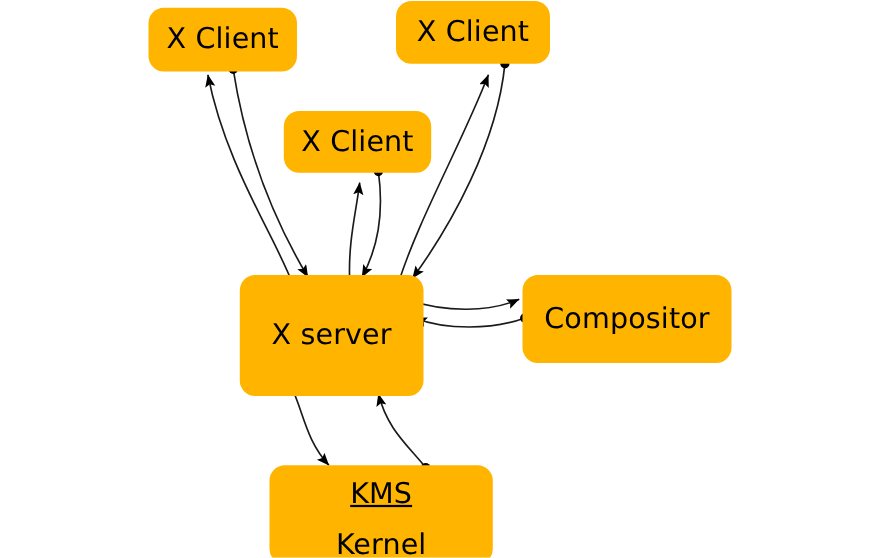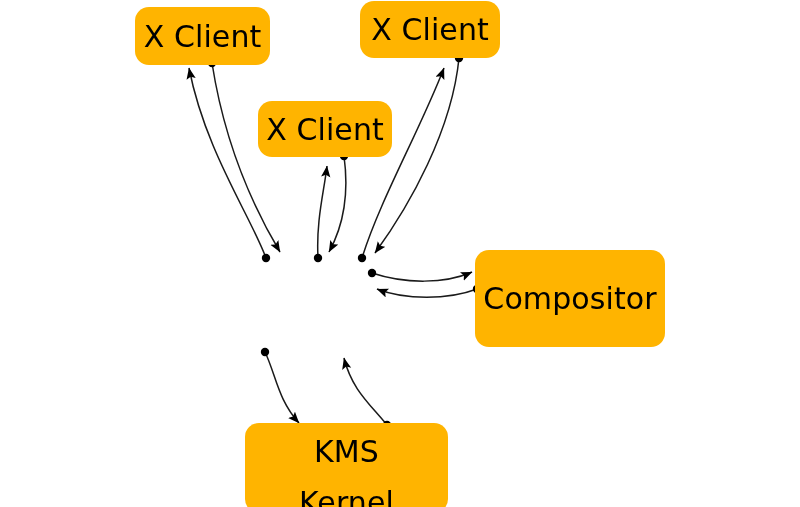--- a/index.html
+++ b/index.html
@@ -19,39 +19,40 @@
     position: absolute;
     background: #FFB400;
     border-radius: 14px;
     display: flex;
     align-items: center;
     justify-content: center;
     box-sizing: border-box;
   }
   .node-label {
     color: #000000;
-    font-size: 30px;
+    font-size: 26px;
     font-weight: 400;
     line-height: 1.1;
     letter-spacing: 0.1px;
     white-space: nowrap;
     text-align: left;
   }
   .node-stack {
     display: flex;
     flex-direction: column;
     align-items: center;
     justify-content: center;
     width: 100%;
   }
   .kernel-row {
     display: flex;
     flex-direction: row;
     gap: 38px;
     justify-content: center;
+    text-decoration: underline;
   }
   .kernel-bottom {
     margin-top: 18px;
   }
   #edges {
     position: absolute;
     left: 0;
     top: 0;
     width: 800px;
     height: 507px;
@@ -112,22 +113,25 @@
   </div>
 
   <div class="node" style="left:258px; top:101px; width:134px; height:56px;">
     <span class="node-label">X Client</span>
   </div>
 
   <div class="node" style="left:360px; top:1px; width:140px; height:57px;">
     <span class="node-label">X Client</span>
   </div>
 
+  <div class="node" style="left:218px; top:250px; width:167px; height:110px;">
+    <span class="node-label">X server</span>
+  </div>
 
-  <div class="node" style="left:475px; top:250px; width:190px; height:97px;">
+  <div class="node" style="left:475px; top:250px; width:190px; height:80px;">
     <span class="node-label">Compositor</span>
   </div>
 
   <div class="node" style="left:245px; top:423px; width:203px; height:90px; align-items:flex-start; padding-top:12px;">
     <div class="node-stack">
       <div class="kernel-row">
         <span class="node-label">KMS</span>
       </div>
       <span class="node-label kernel-bottom">Kernel</span>
     </div>

